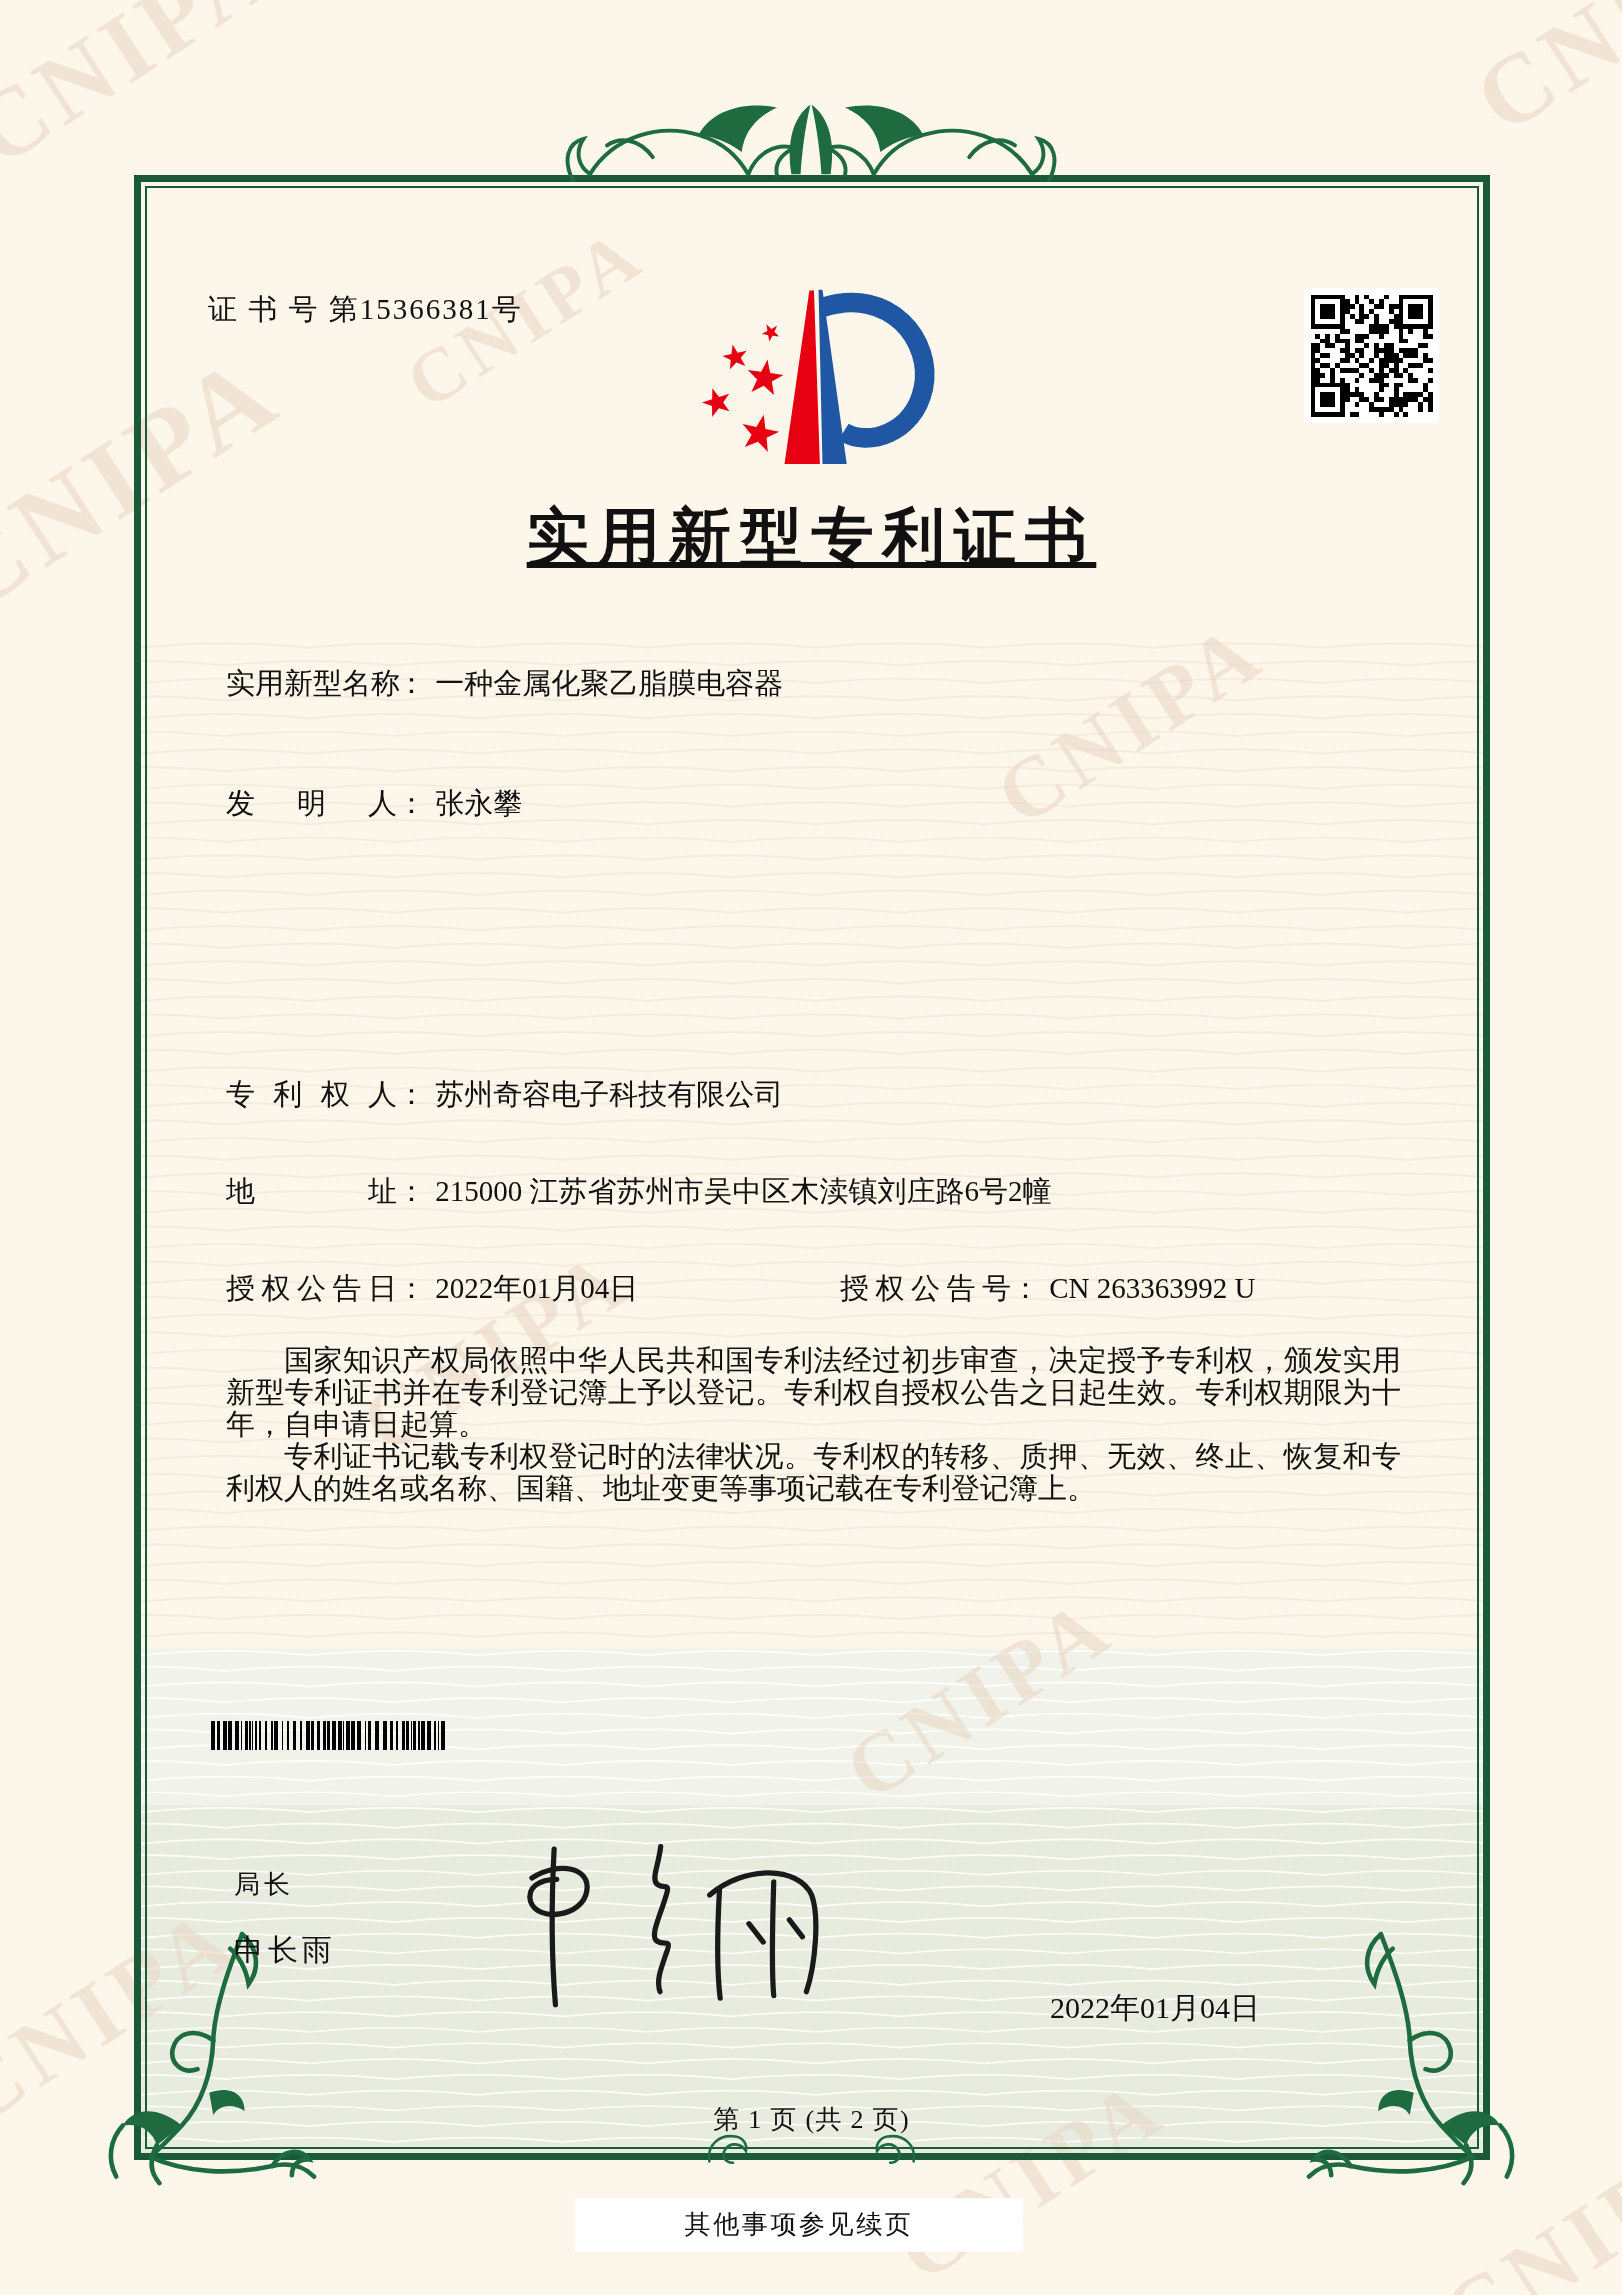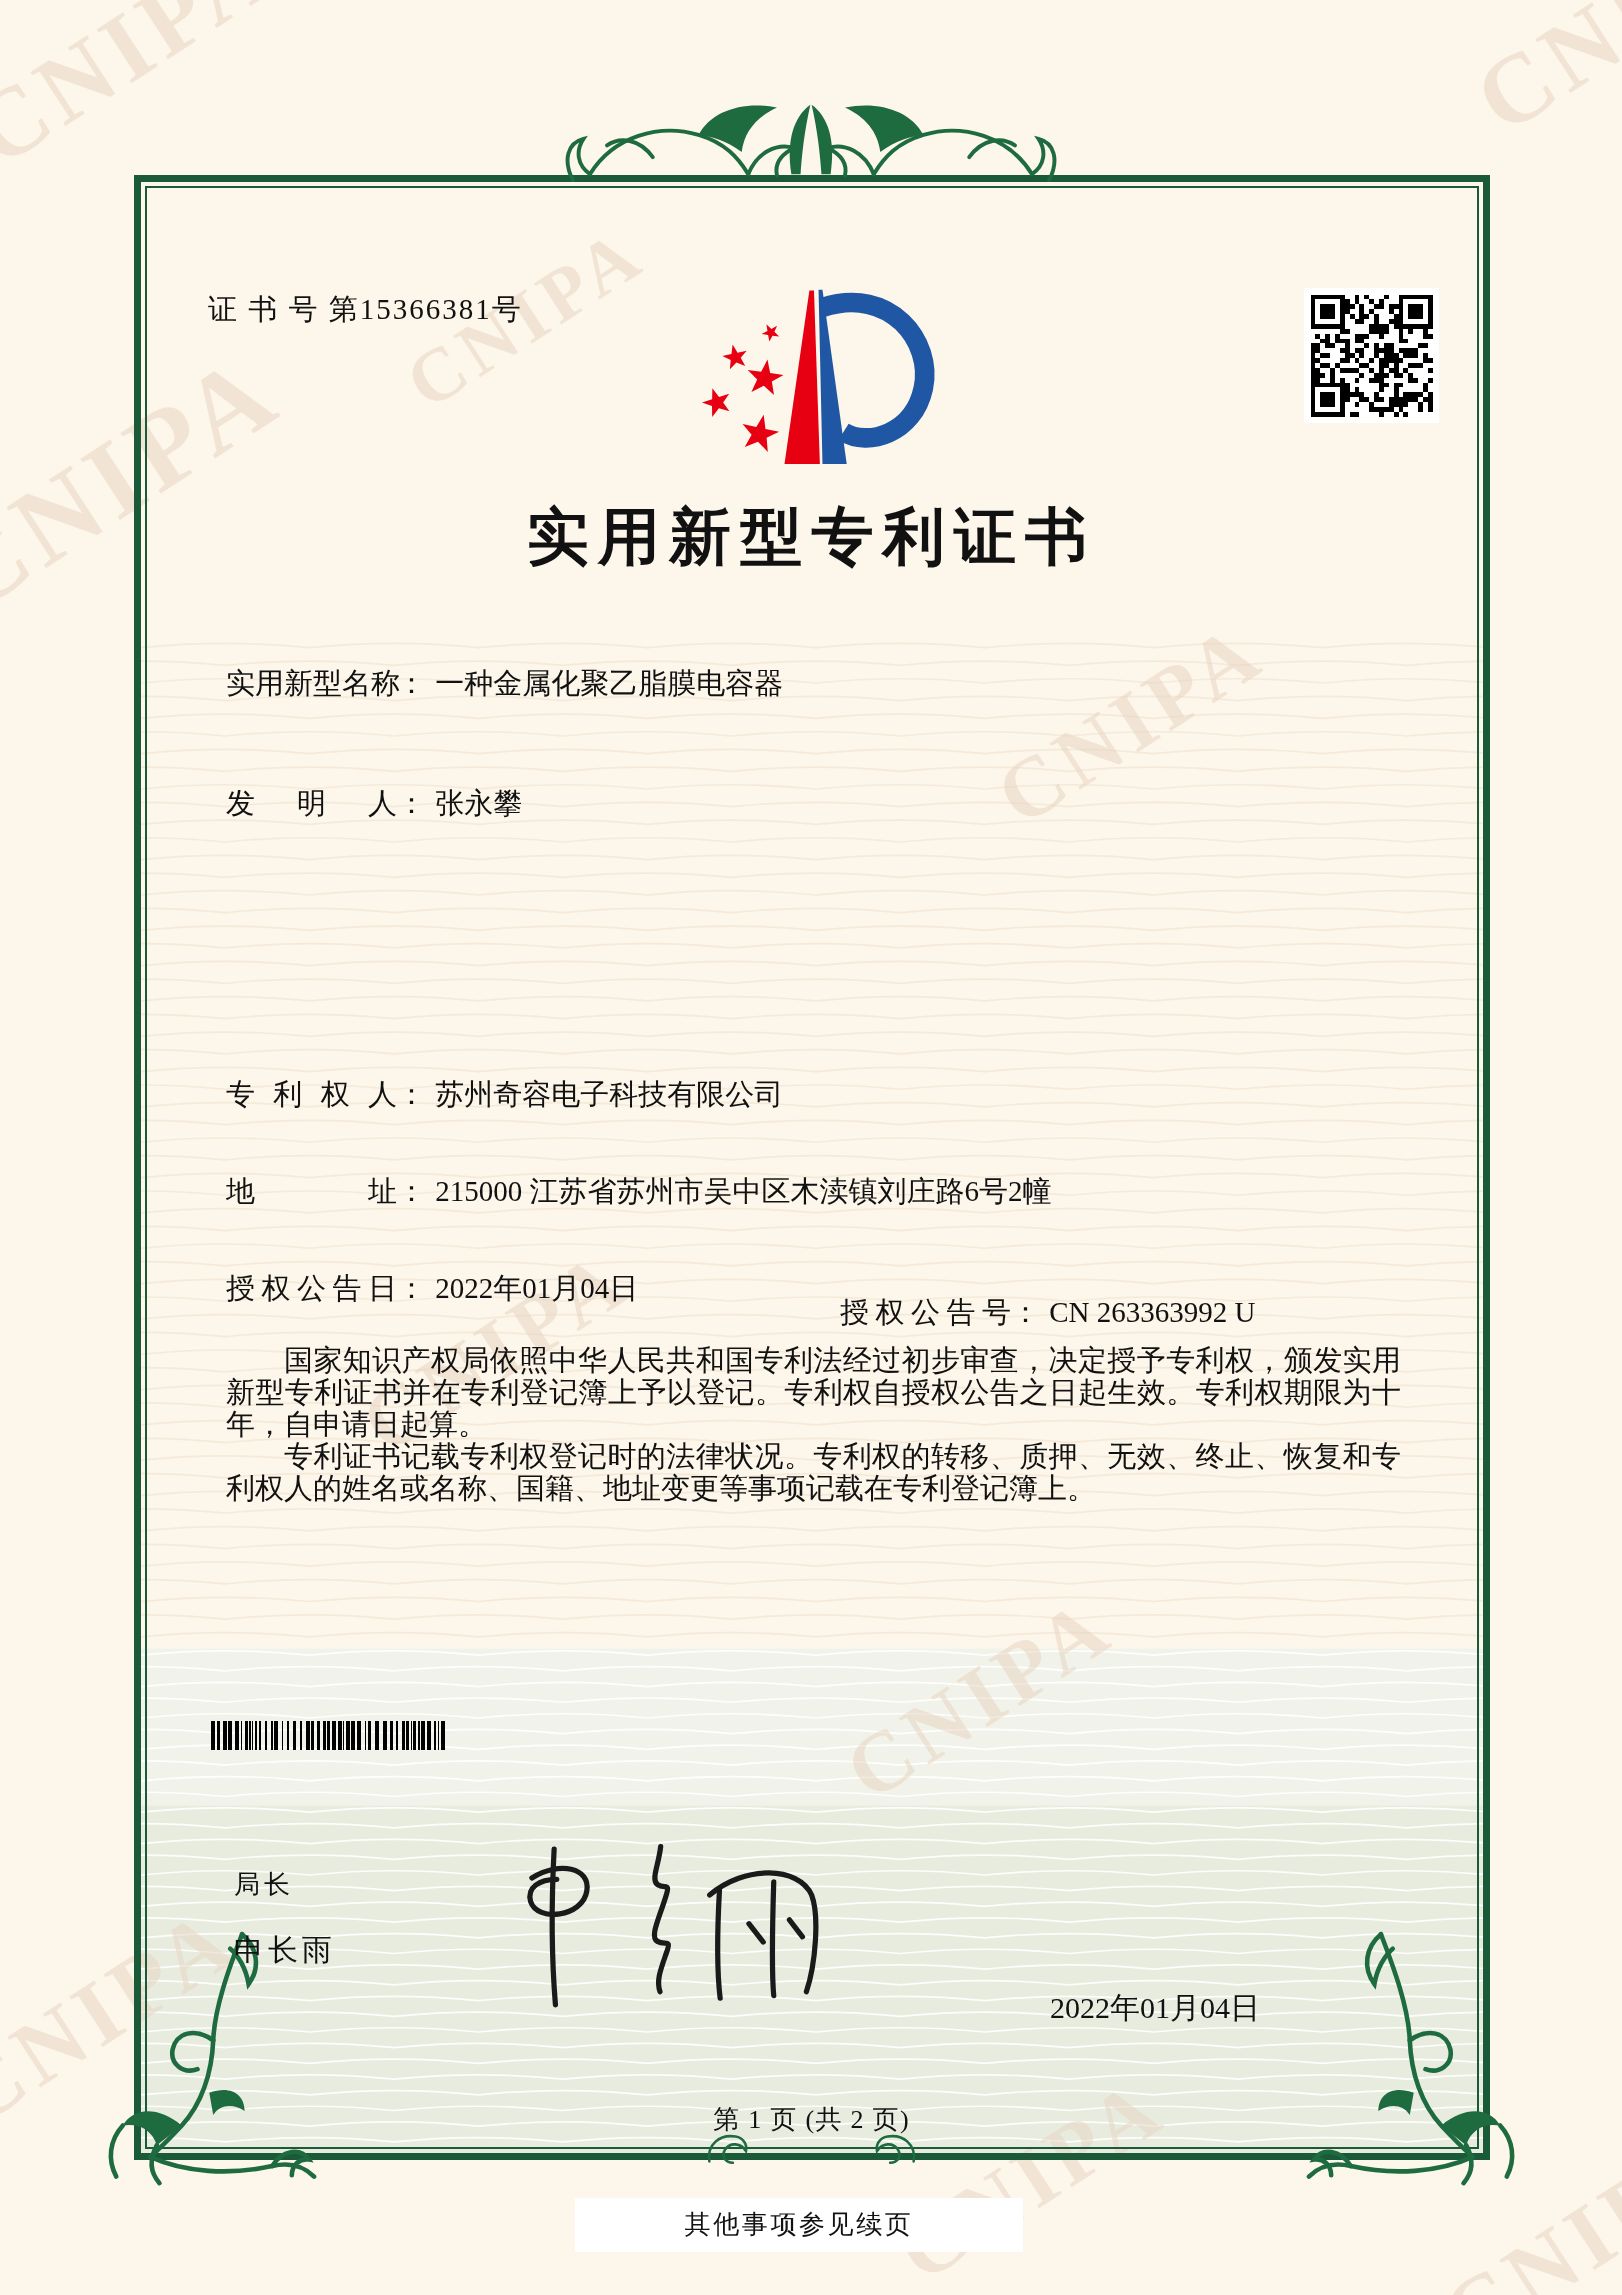--- a/index.html
+++ b/index.html
@@ -9,26 +9,26 @@
   svg.bg{position:absolute;left:0;top:0;z-index:0;}
   .wm{position:absolute;z-index:1;color:#e7d3c0;opacity:.5;font-weight:700;
       font-family:"Liberation Serif",serif;letter-spacing:6.5px;white-space:nowrap;
       transform:rotate(-33deg);}
   .frame{position:absolute;left:134px;top:175px;width:1356px;height:1985px;
          border:7.2px solid #1a5a38;box-sizing:border-box;z-index:2;pointer-events:none;}
   .frame-inner{position:absolute;inset:3.9px;border:2.6px solid #1a5a38;}
   .orn{position:absolute;z-index:2;pointer-events:none;}
   .cert-no{position:absolute;left:208px;top:290px;z-index:3;font-size:29px;letter-spacing:2px;}
   .title{position:absolute;left:0;top:495px;width:100%;z-index:3;text-align:center;
-         font-size:62px;font-weight:700;letter-spacing:9.2px;}
+         font-size:62px;font-weight:700;letter-spacing:9.2px;text-decoration:underline;}
   .row{position:absolute;left:226px;z-index:3;font-size:29px;white-space:nowrap;}
   .row .label{display:inline-block;width:171px;text-align:justify;text-align-last:justify;}
   .row .value{margin-left:9.2px;}
   .pair2{position:absolute;left:614px;top:0;white-space:nowrap;}
-  .pair2 .label{width:171px;margin-top:24px;}
+  .pair2 .label{width:171px;}
   .paras{position:absolute;left:226px;top:1344px;width:1175px;z-index:3;
          font-size:29px;line-height:32px;text-align:justify;}
   .paras p{margin:0;text-indent:58px;}
   .qr{position:absolute;left:1304px;top:288px;z-index:3;background:#fff;padding:6.5px;
       display:grid;grid-template-columns:repeat(25,4.9px);grid-auto-rows:4.9px;}
   .qr b{display:block;}
   .qr .qd{background:#000;}
   .barcode{position:absolute;left:211px;top:1721px;width:241px;height:29.4px;z-index:3;display:flex;}
   .barcode i{display:block;height:100%;background:#000;flex:0 0 auto;}
   .logo{position:absolute;left:681px;top:280px;z-index:3;}

